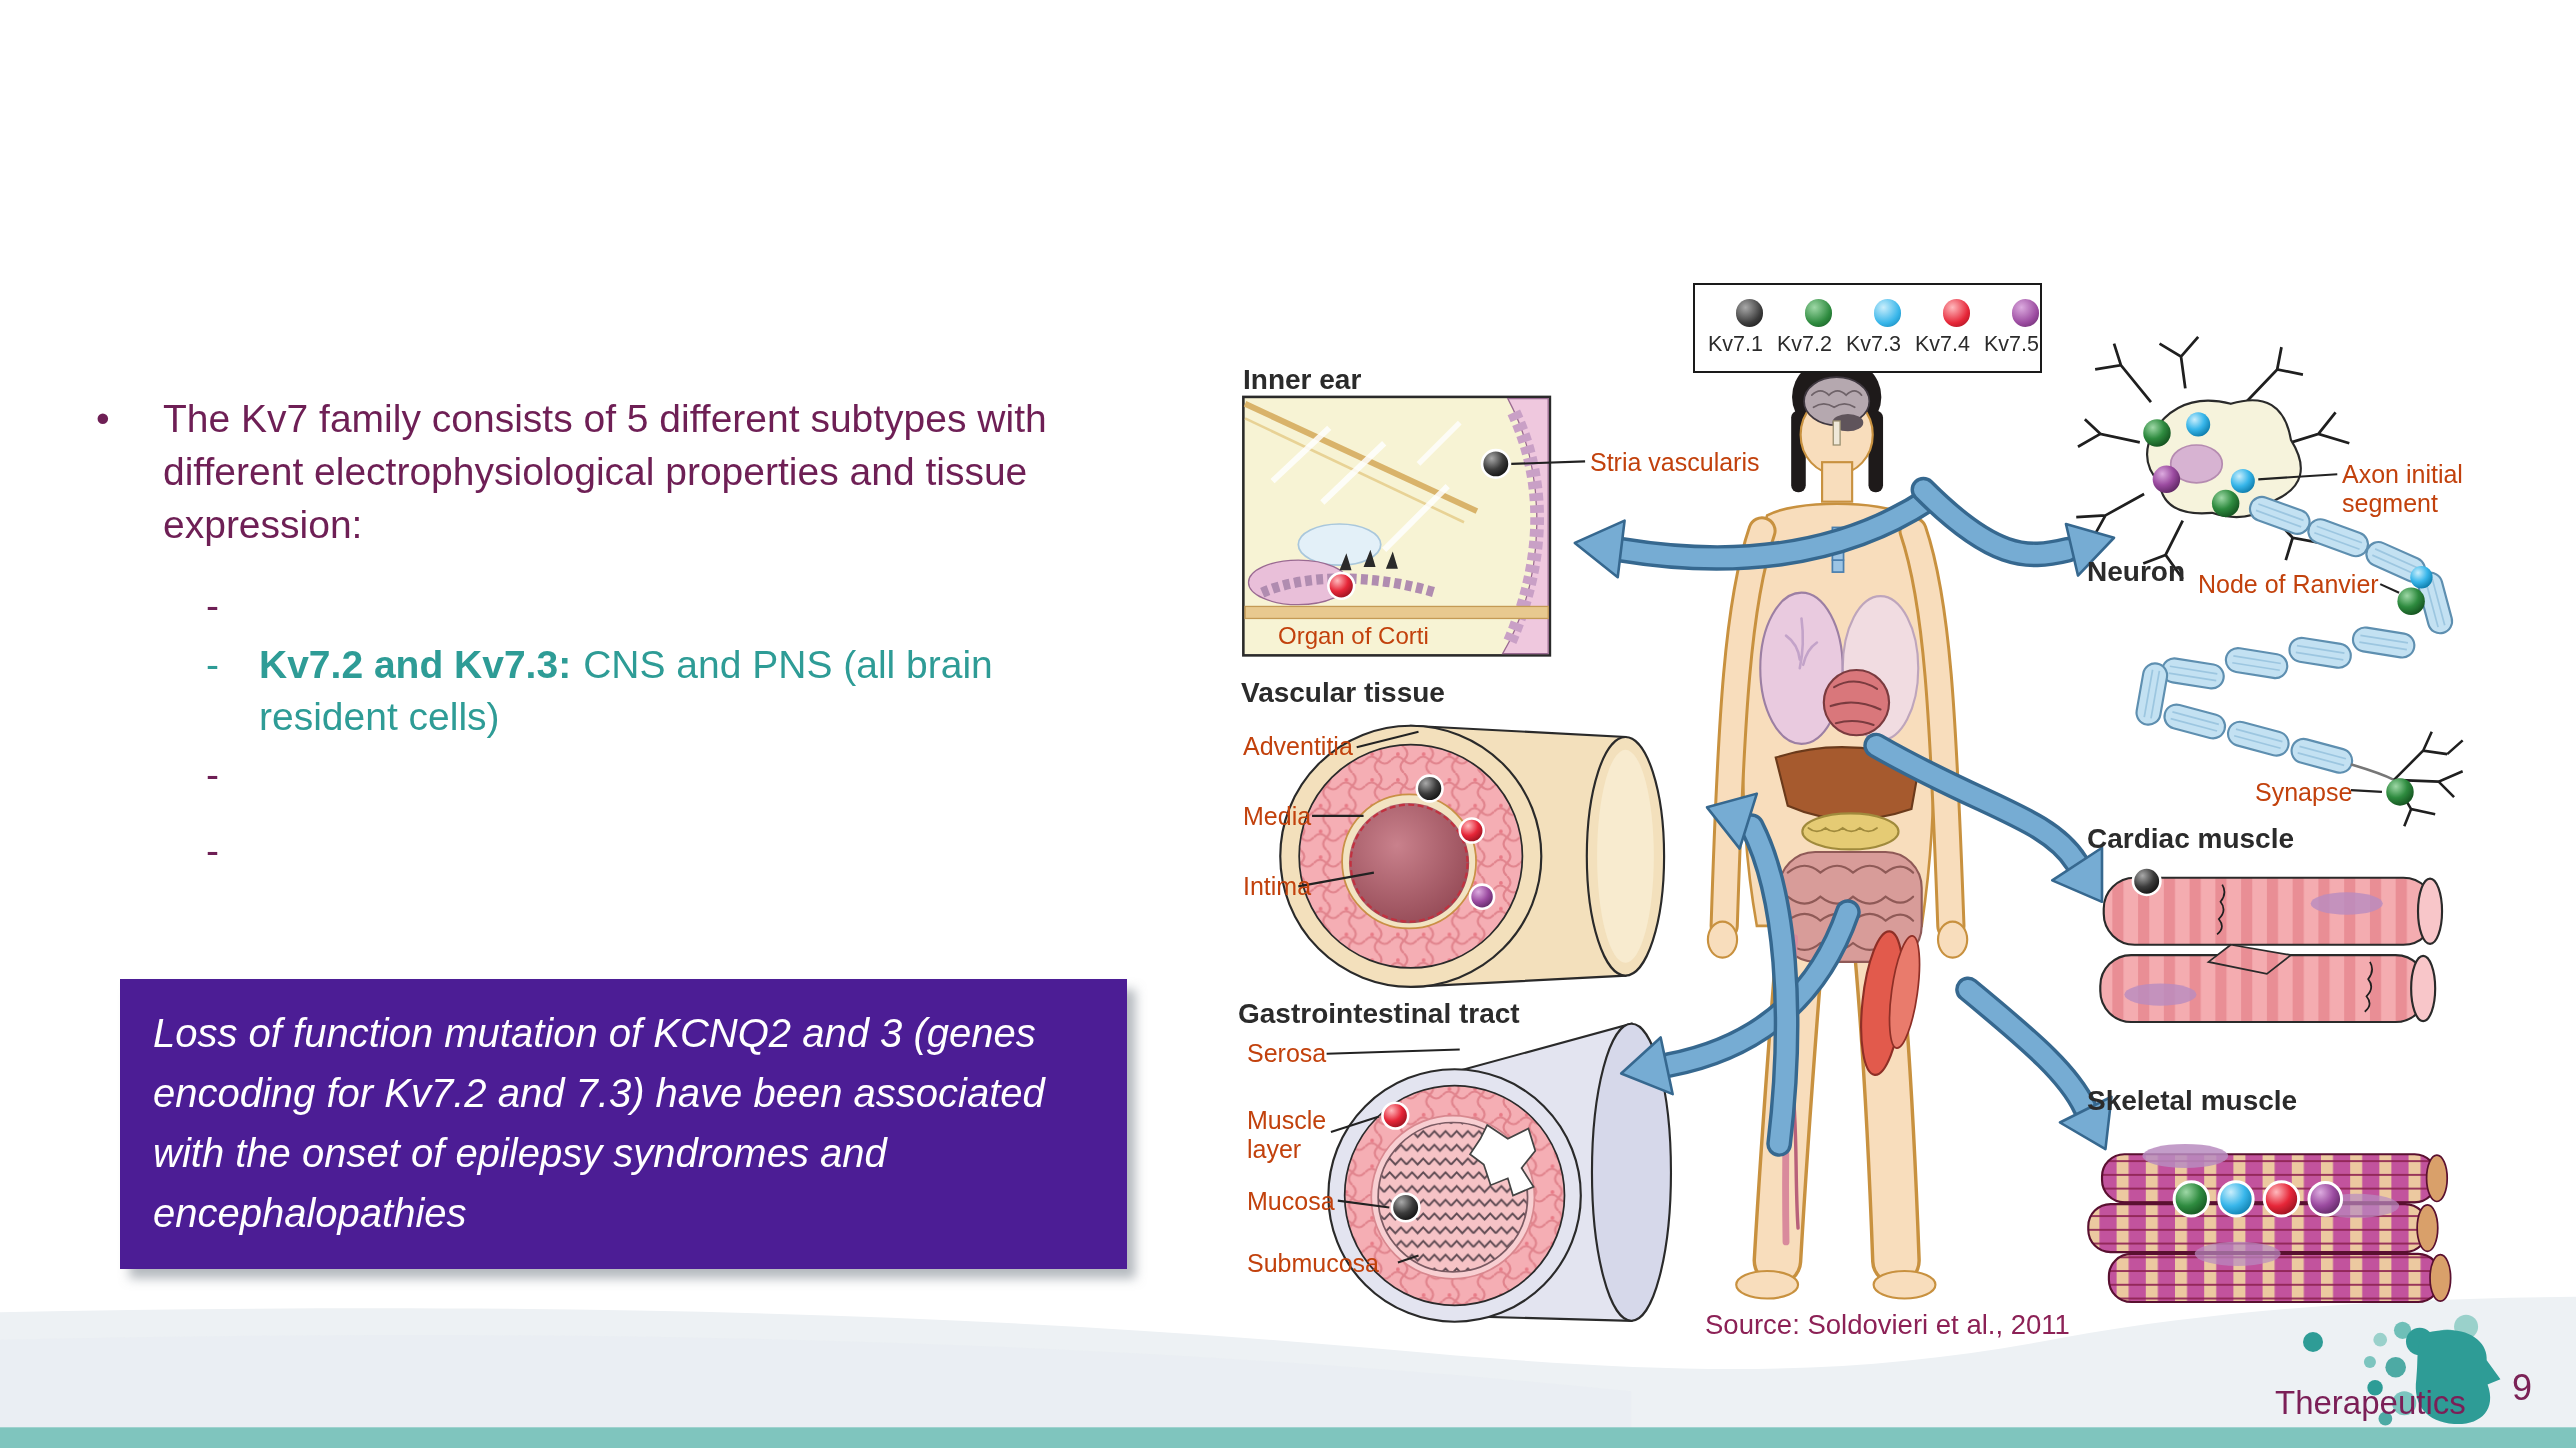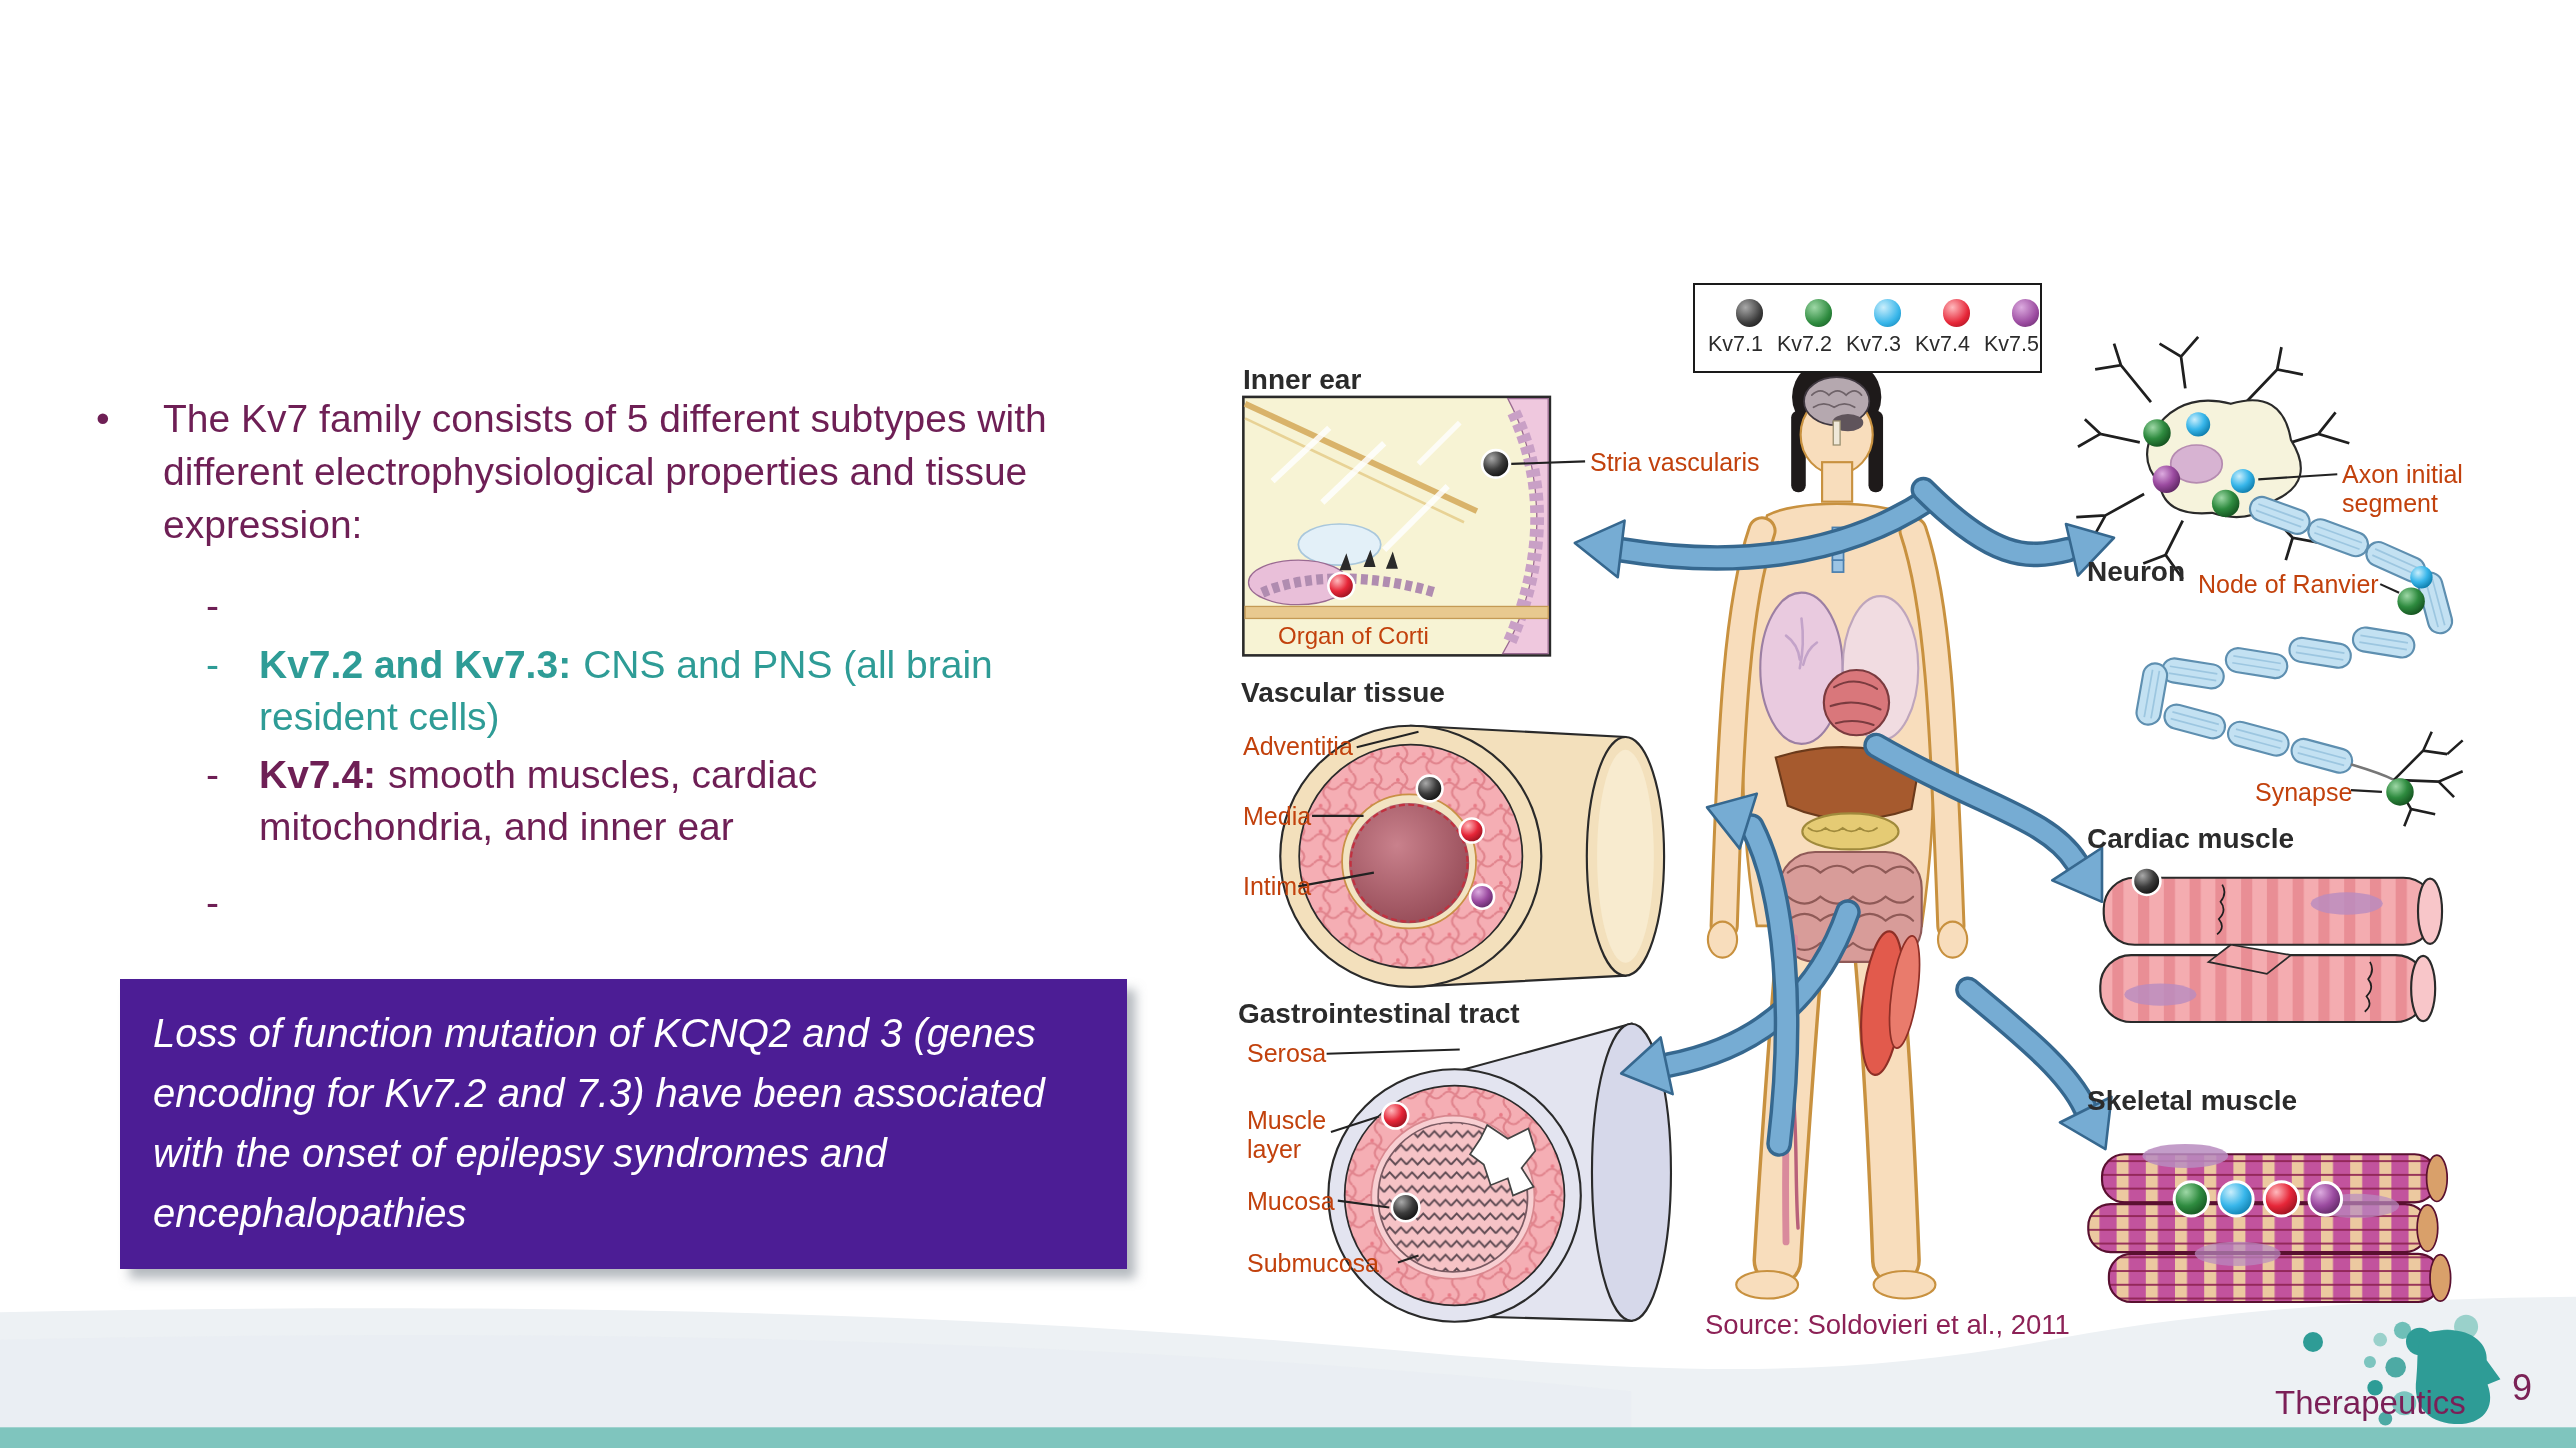--- a/index.html
+++ b/index.html
@@ -348,21 +348,20 @@
   <div class="sub-list">
     <div class="sub-item">
       <span class="dash">-</span>
     </div>
     <div class="sub-item teal">
       <span class="dash">-</span>
       <span class="sub-text"><span class="kv-label">Kv7.2 and Kv7.3:</span><span>CNS and PNS (all brain resident cells)</span></span>
     </div>
     <div class="sub-item gap">
       <span class="dash">-</span>
-      <span class="sub-text"><span class="kv-label">Kv7.4:</span><span>smooth muscles, cardiac mitochondria, and inner ear</span></span>
     </div>
     <div class="sub-item">
       <span class="dash">-</span>
     </div>
   </div>
 
   <div class="callout">
     <span>Loss of function mutation of KCNQ2 and 3 (genes encoding for Kv7.2 and 7.3) have been associated with the onset of epilepsy syndromes and encephalopathies</span>
   </div>
 

